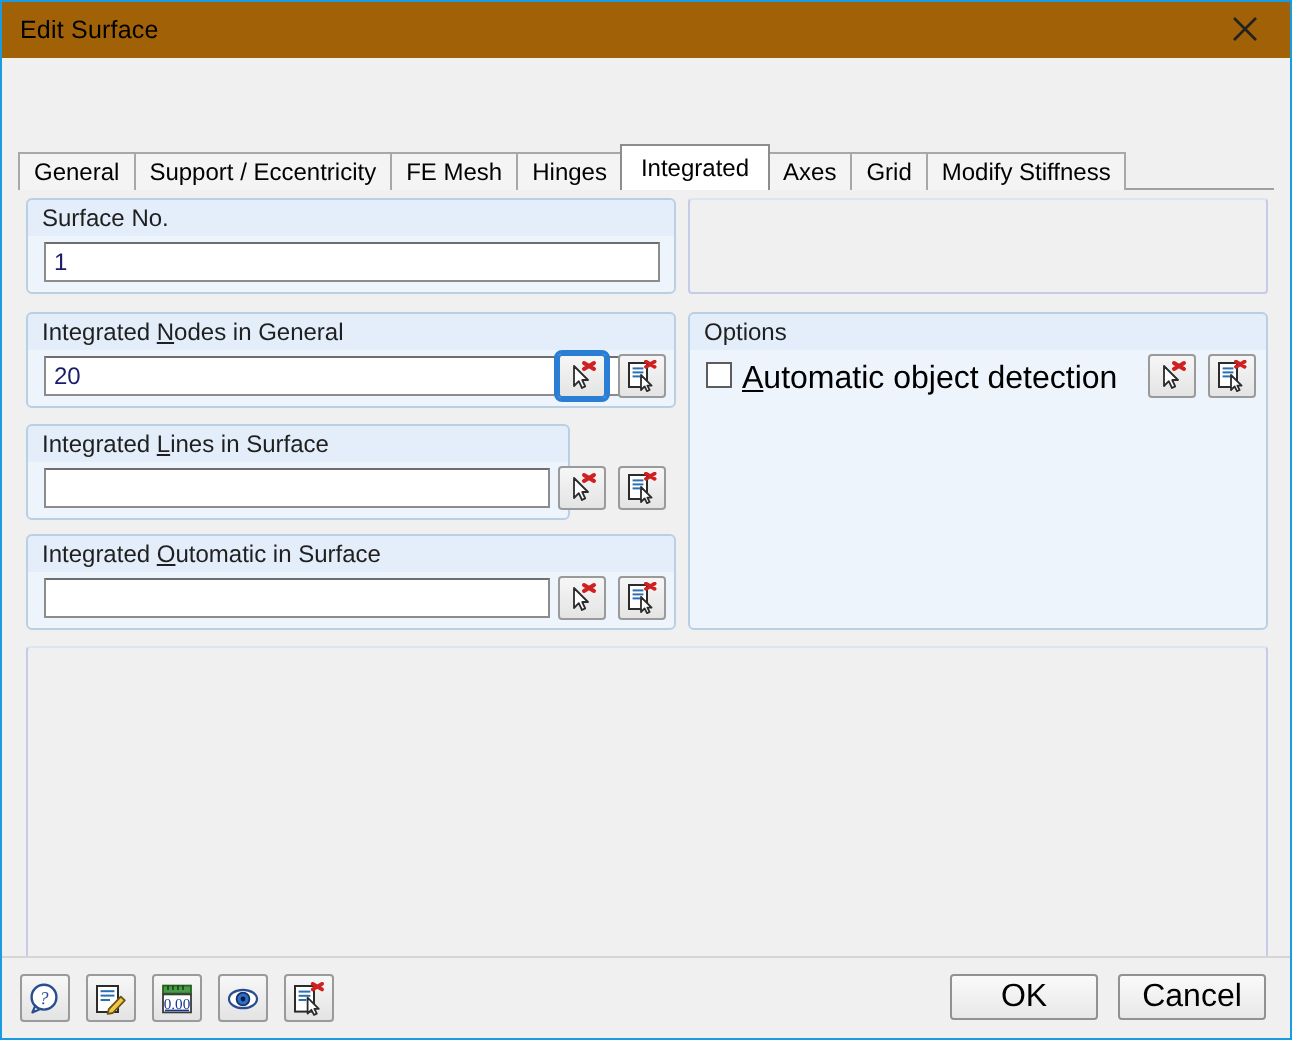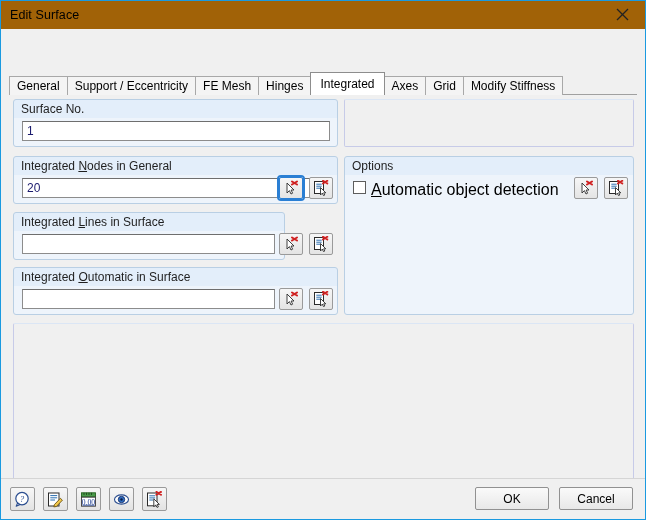--- a/index.html
+++ b/index.html
@@ -230,21 +230,21 @@
     gap: 10px;
   }
   .pbtn {
     width: 74px;
     height: 23px;
     box-sizing: border-box;
     background: linear-gradient(#fafafa, #e8e8e8);
     border: 1px solid #919191;
     border-radius: 2px;
     font-family: "Liberation Sans", sans-serif;
-    font-size: 12px;
+    font-size: 16px;
     color: #000;
     cursor: pointer;
   }
 </style>
 </head>
 <body>
 
 <div class="window">
 
   <div class="titlebar">

